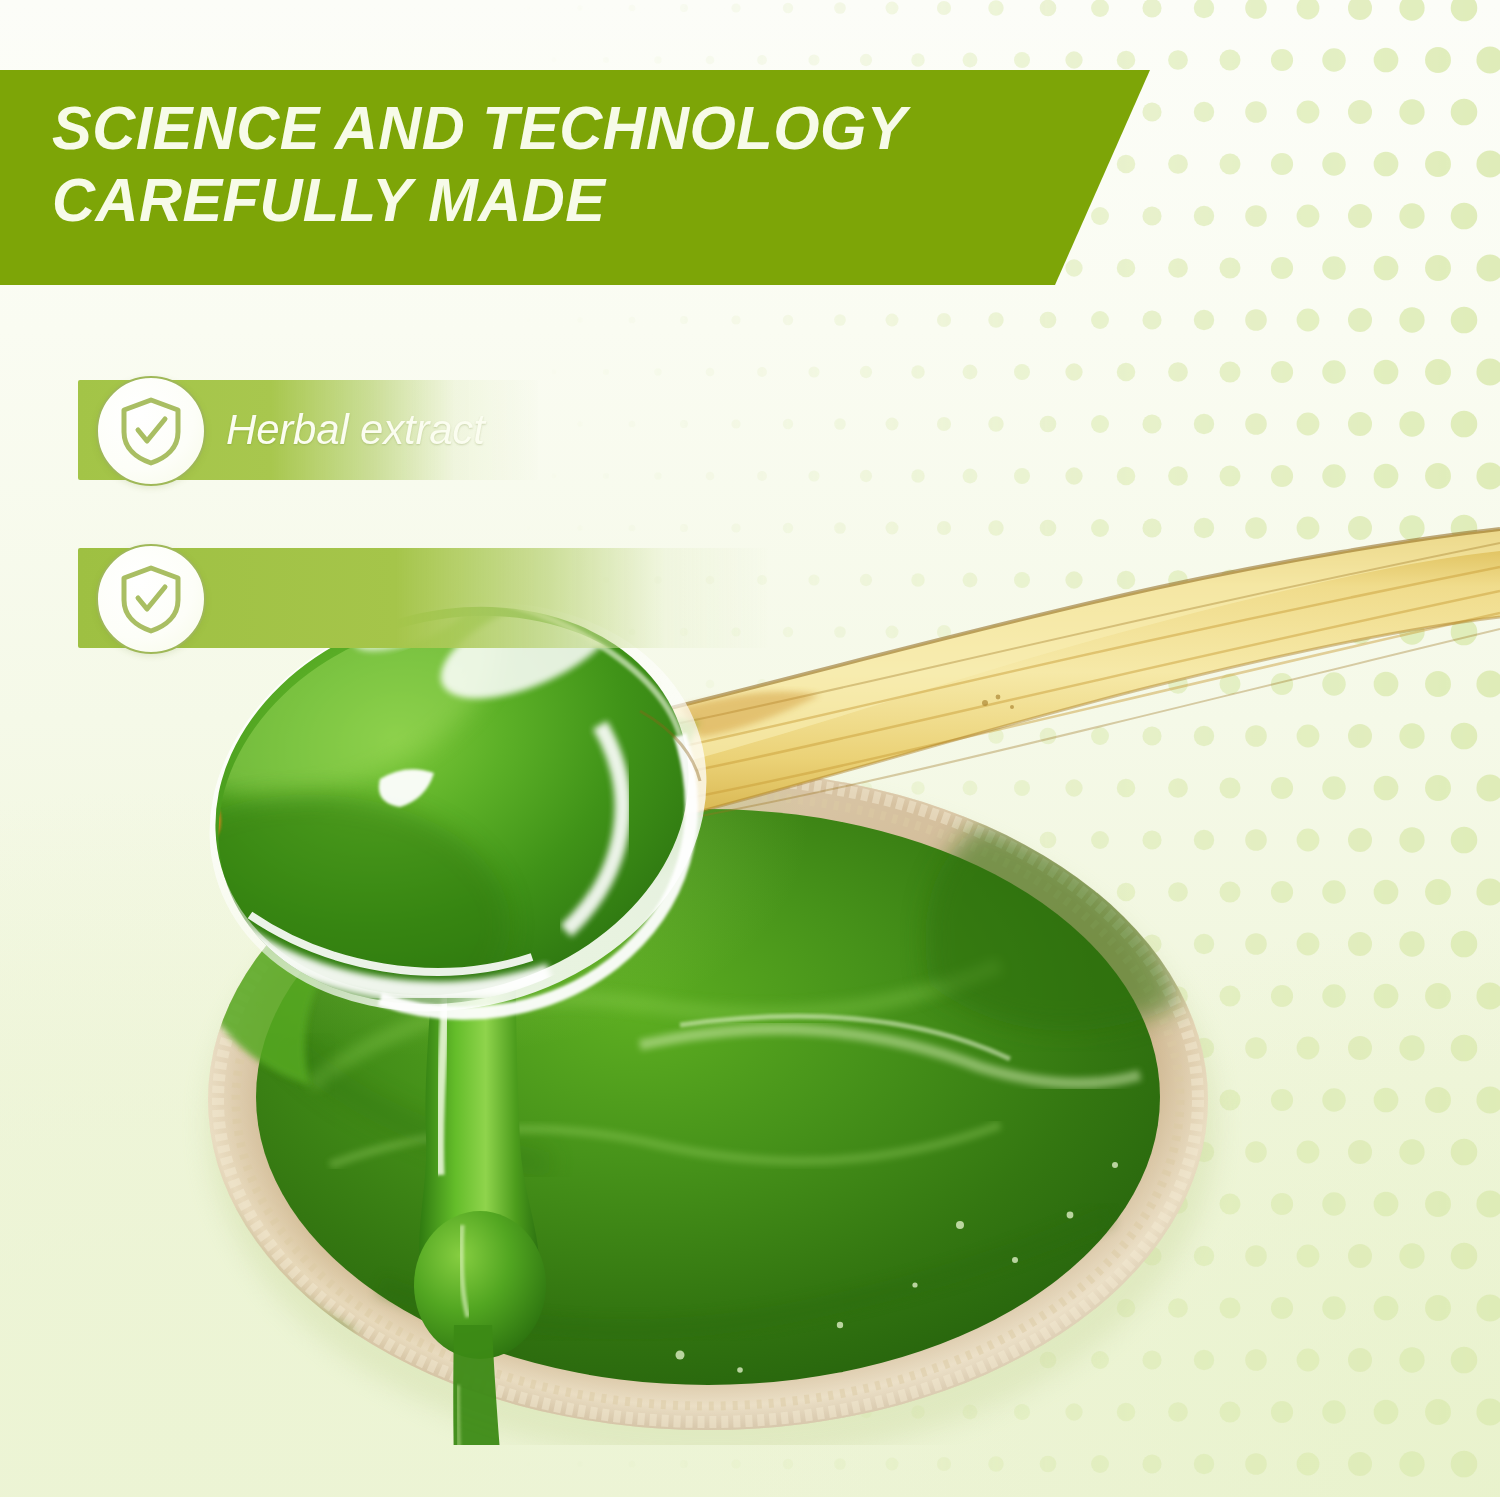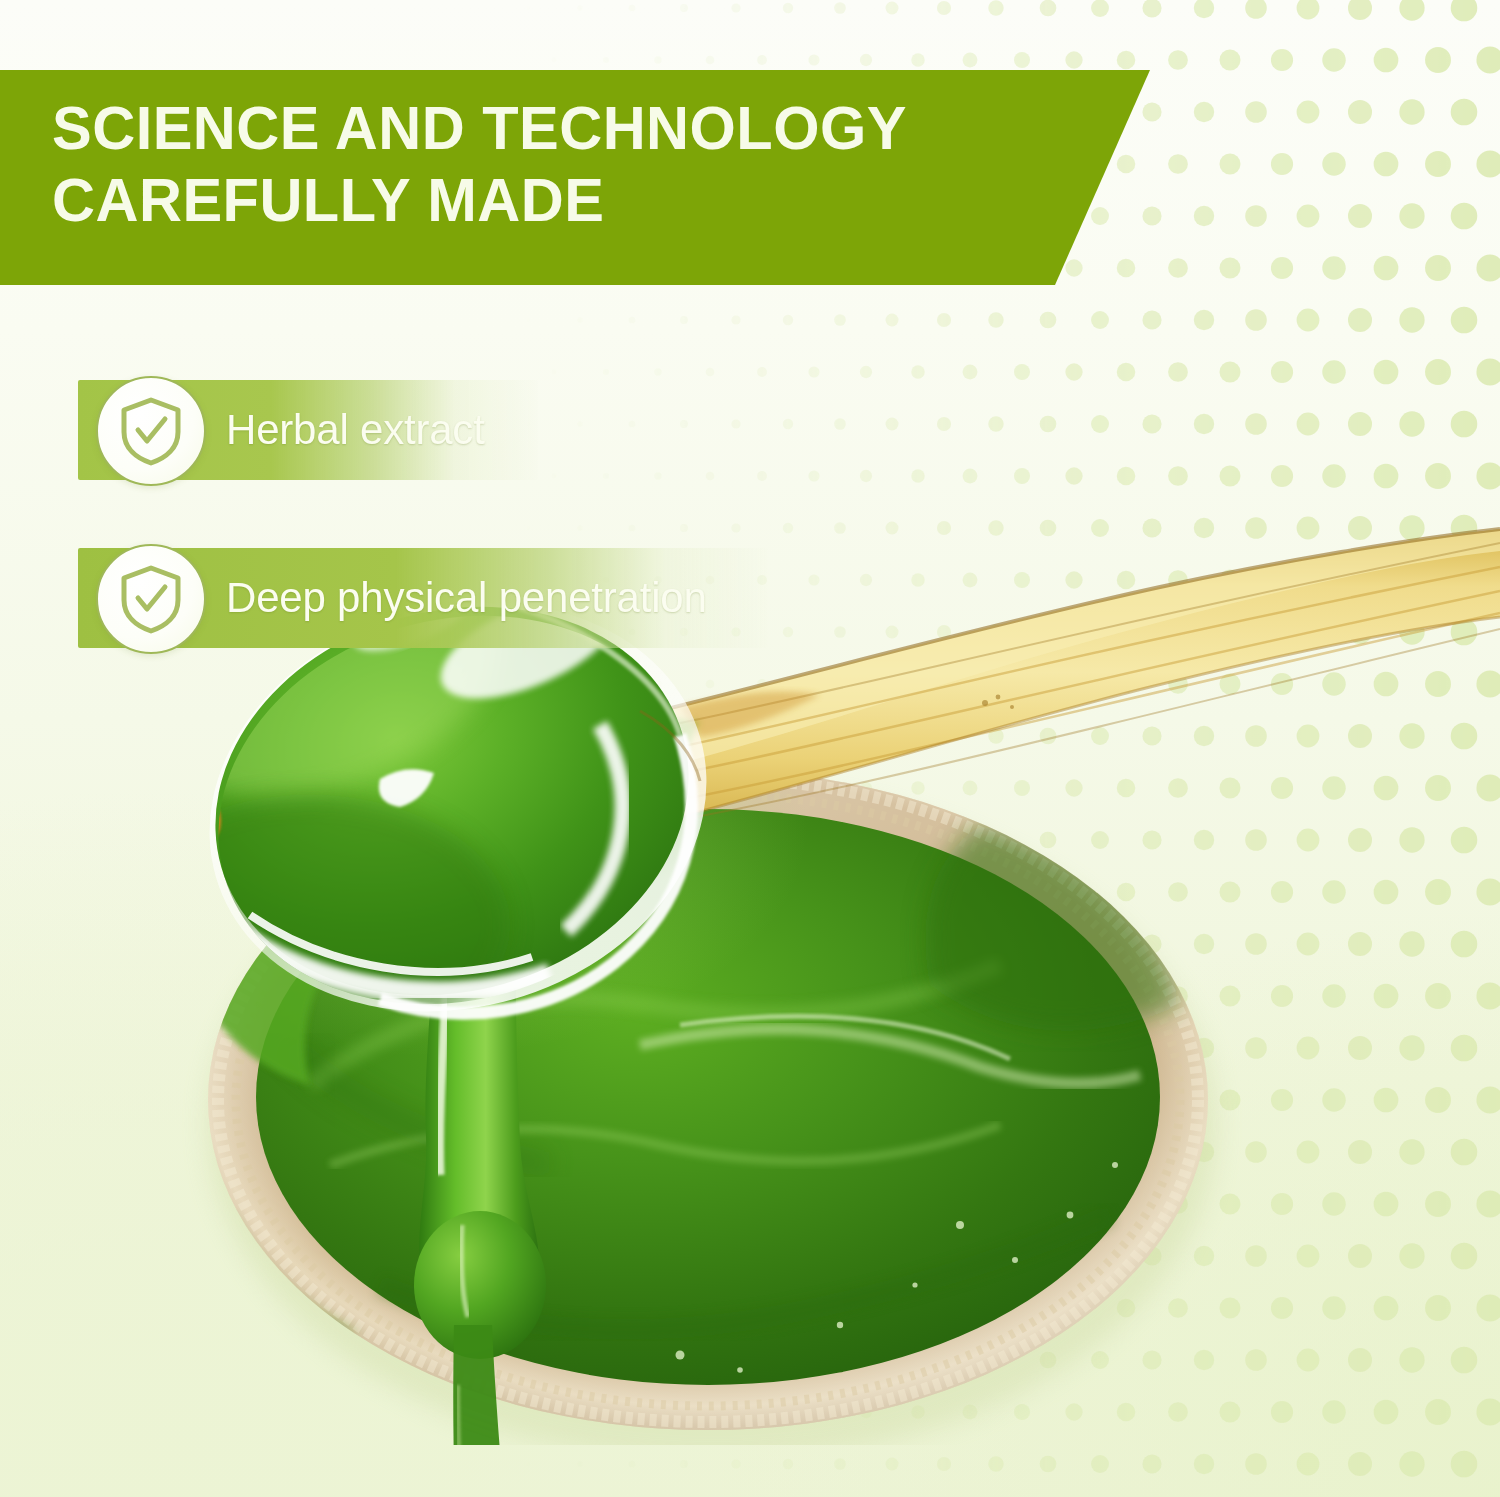--- a/index.html
+++ b/index.html
@@ -10,20 +10,21 @@
     overflow: hidden;
     font-family: "Liberation Sans", sans-serif;
   }
 
   #poster {
     position: relative;
     width: 1500px;
     height: 1497px;
     background: #4d7c0f;
     overflow: hidden;
+    font-style: italic;
   }
 
   
   .bg-base {
     position: absolute;
     inset: 0;
     background:
       linear-gradient(to bottom,
         #FCFDF8 0%,
         #FAFCF2 22%,
@@ -1049,18 +1050,17 @@
     </div>
 
     <div class="feature" style="left:78px; top:548px; width:830px;">
       <div class="feature-bar b2"></div>
       <div class="badge">
         <svg width="66" height="70" viewBox="0 0 66 70" aria-hidden="true">
           <path d="M33 4 L60 14 V36 C60 52 48 62 33 67 C18 62 6 52 6 36 V14 Z" fill="none" stroke="#A9BE63" stroke-width="5" stroke-linejoin="round"></path>
           <path d="M20 34 L29 45 L47 23" fill="none" stroke="#A9BE63" stroke-width="5" stroke-linecap="round" stroke-linejoin="round"></path>
         </svg>
       </div>
-      <div class="feature-label">Deep physical penetration</div>
     </div>
 
 
   </div>
 </div>
 
 </body></html>

